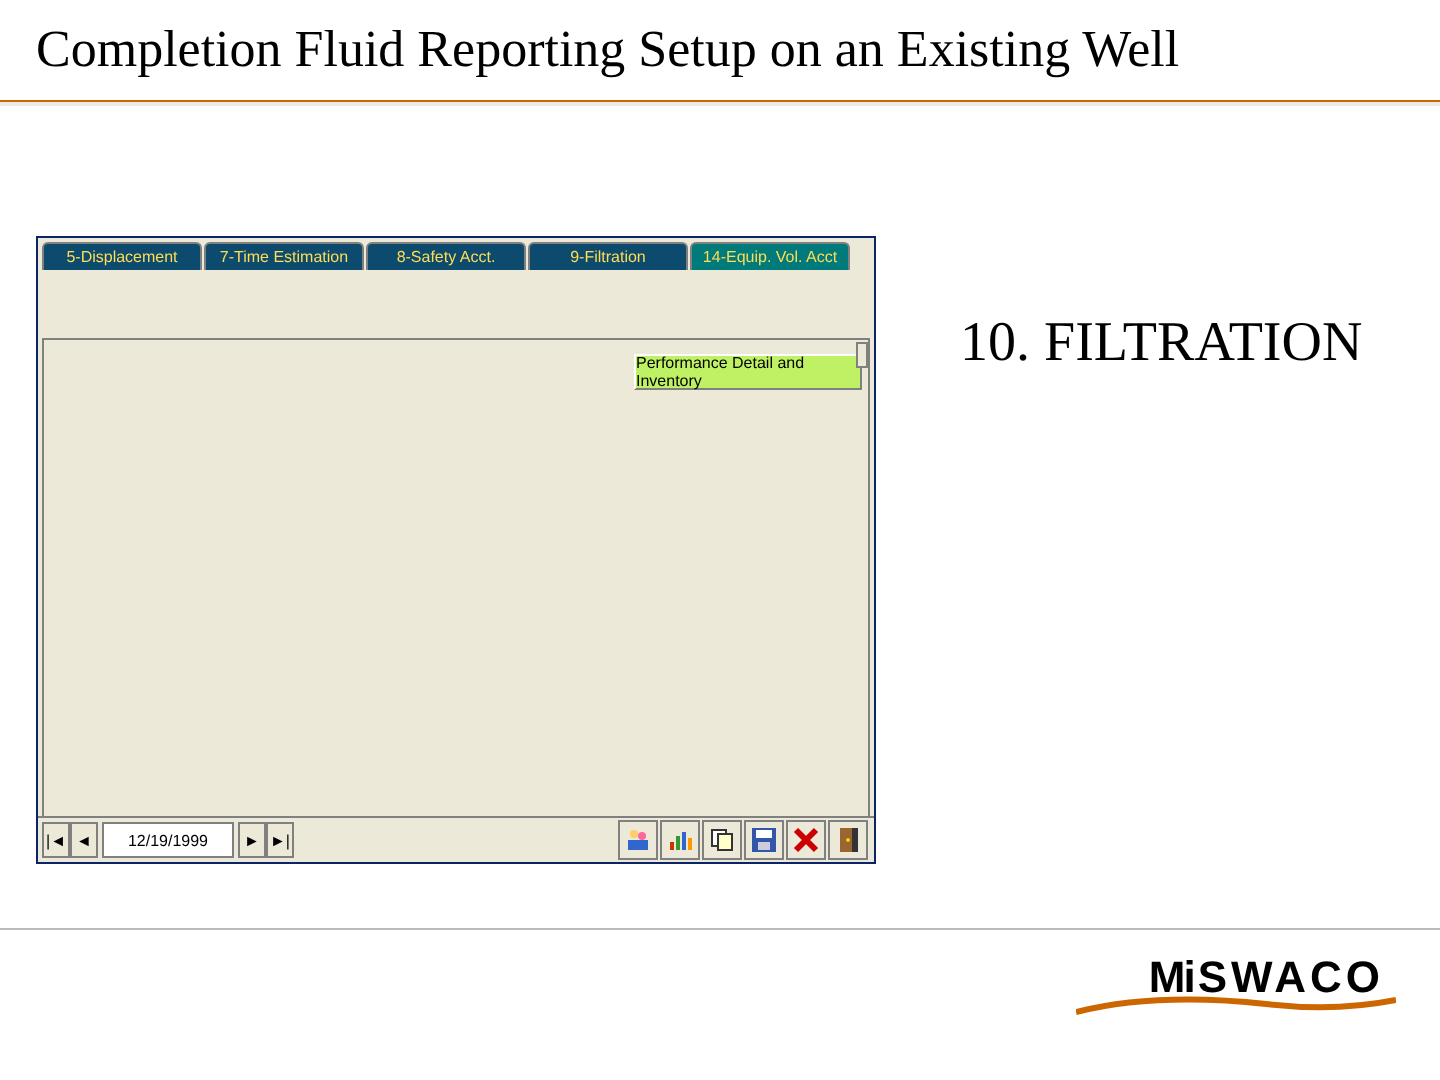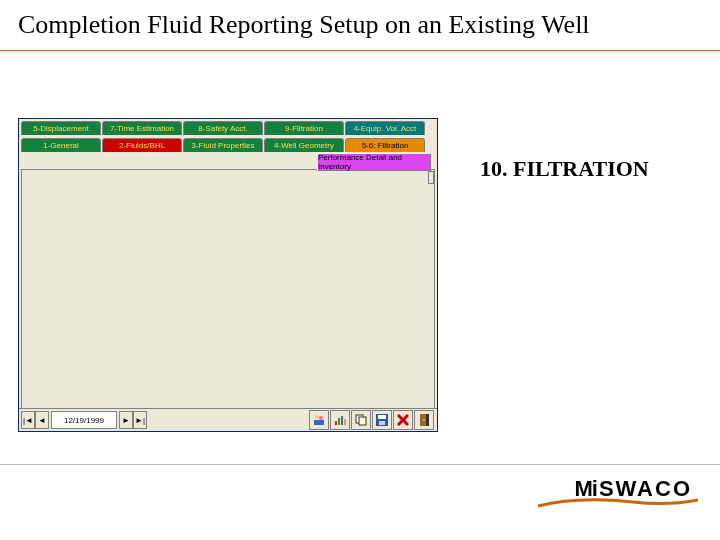--- a/index.html
+++ b/index.html
@@ -1,44 +1,44 @@
 <!DOCTYPE html>
 <html><head>
 <meta charset="utf-8">
 <style>
   html,body{margin:0;padding:0;width:720px;height:540px;background:#fff;font-family:"Book Antiqua","Palatino Linotype",Georgia,serif;color:#000}
   .slide{position:relative;width:720px;height:540px;overflow:hidden}
   .title{position:absolute;left:18px;top:10px;font-size:26px;font-weight:400;color:#000;letter-spacing:0}
   .divider{position:absolute;left:0;right:0;top:50px;height:3px;background:linear-gradient(#cc6600 0 1px,#e9e9e9 1px 3px)}
-  .instr-head{position:absolute;left:480px;top:156px;font-size:22px;font-weight:700}
+  .instr-head{position:absolute;left:480px;top:156px;font-size:28px;font-weight:400}
   .instr-body{position:absolute;left:452px;top:200px;width:250px;font-size:18px;line-height:1.15}
   .footer-div{position:absolute;left:0;right:0;top:464px;height:1px;background:#bbb}
   .logo{position:absolute;right:28px;top:476px;font-family:Arial,Helvetica,sans-serif}
   .logo .mi{font-weight:900;font-size:22px;letter-spacing:-1px}
   .logo .swaco{font-weight:900;font-size:22px;letter-spacing:2px;margin-left:2px}
   .logo-swoosh{position:absolute;right:22px;top:498px;width:160px;height:10px}
   .logo-swoosh path{fill:none;stroke:#cc6600;stroke-width:3}
 
   
   .appwin{position:absolute;left:18px;top:118px;width:418px;height:312px;border:1px solid #0a246a;background:#ece9d8;font-family:Tahoma,Arial,sans-serif;font-size:9px}
   .titlebar{height:17px;background:linear-gradient(#3b77dd,#1b50b8);display:flex;align-items:center;color:#fff;padding:0 2px 0 4px}
   .titlebar .ico{width:11px;height:11px;background:#fff;margin-right:3px;border:1px solid #0a246a;box-sizing:border-box}
   .titlebar .ttl{flex:1;font-weight:700;font-size:9px;white-space:nowrap;overflow:hidden}
   .winbtns{display:flex;gap:2px}
   .winbtn{width:15px;height:13px;border:1px solid #fff;border-radius:2px;display:flex;align-items:center;justify-content:center;font-size:9px;font-weight:700;color:#fff}
   .winbtn.close{background:#e35a3b}
   .winbtn.mm{background:#3d7ae4}
   .tabstrip{display:flex;flex-wrap:wrap;padding:2px 2px 0 2px}
   .tab{height:14px;line-height:14px;box-sizing:border-box;border:1px solid #808080;border-bottom:none;border-radius:3px 3px 0 0;text-align:center;font-size:8px;white-space:nowrap;overflow:hidden;padding:0 2px;margin-right:1px;margin-bottom:1px}
-  .tab.navy{background:#15803d;color:#ffdd55}
+  .tab.navy{background:#0c4a6e;color:#ffdd55}
   .tab.teal{background:#007a7a;color:#ffdd55}
   .tab.red{background:#cc0000;color:#ffdd55}
   .tab.amber{background:#e68a00;color:#000}
   .workarea{position:absolute;left:2px;right:2px;top:50px;bottom:22px;background:#ece9d8;border:1px solid #808080}
-  .stackbtn{position:absolute;right:6px;top:34px;width:112px;height:16px;background:#d946ef;border:1px solid #fff;border-right-color:#808080;border-bottom-color:#808080;font-size:8px;display:flex;align-items:center;justify-content:center;z-index:2}
+  .stackbtn{position:absolute;right:6px;top:58px;width:112px;height:16px;background:#bef264;border:1px solid #fff;border-right-color:#808080;border-bottom-color:#808080;font-size:8px;display:flex;align-items:center;justify-content:center;z-index:2}
   .decarrow{position:absolute;right:3px;top:52px;width:4px;height:11px;background:#ece9d8;border:1px solid #808080;z-index:3}
   .bottombar{position:absolute;left:0;right:0;bottom:0;height:22px;background:#ece9d8;border-top:1px solid #808080;display:flex;align-items:center}
   .navgroup{display:flex;align-items:center;margin-left:2px}
   .navbtn{width:12px;height:16px;border:1px solid #808080;background:#ece9d8;display:flex;align-items:center;justify-content:center;font-size:8px}
   .datebox{width:64px;height:16px;border:1px solid #808080;background:#fff;margin:16px 2px;display:flex;align-items:center;justify-content:center;font-size:8px}
   .tbgroup{margin-left:auto;display:flex;gap:1px;margin-right:3px}
   .tbtn{width:18px;height:18px;border:1px solid #808080;background:#ece9d8;display:flex;align-items:center;justify-content:center}
   .tbtn svg{width:14px;height:14px}
 
   
@@ -54,28 +54,21 @@
 
   <div class="instr-head">10. FILTRATION</div>
 
   <div class="appwin">
 
     <div class="tabstrip row1">
       <div class="tab navy">5-Displacement</div>
       <div class="tab navy">7-Time Estimation</div>
       <div class="tab navy">8-Safety Acct.</div>
       <div class="tab navy">9-Filtration</div>
-      <div class="tab teal">4-Equip. Vol. Acct</div>
-    </div>
-    <div class="tabstrip row2">
-      <div class="tab navy">1-General</div>
-      <div class="tab red">2-Fluids/BHL</div>
-      <div class="tab navy">3-Fluid Properties</div>
-      <div class="tab navy">4-Well Geometry</div>
-      <div class="tab amber">5-6: Filtration</div>
+      <div class="tab teal">14-Equip. Vol. Acct</div>
     </div>
 
     <div class="workarea"></div>
     <div class="stackbtn">Performance Detail and Inventory</div>
     <div class="decarrow"></div>
 
     <div class="bottombar">
       <div class="navgroup">
         <div class="navbtn">|◄</div>
         <div class="navbtn">◄</div>

